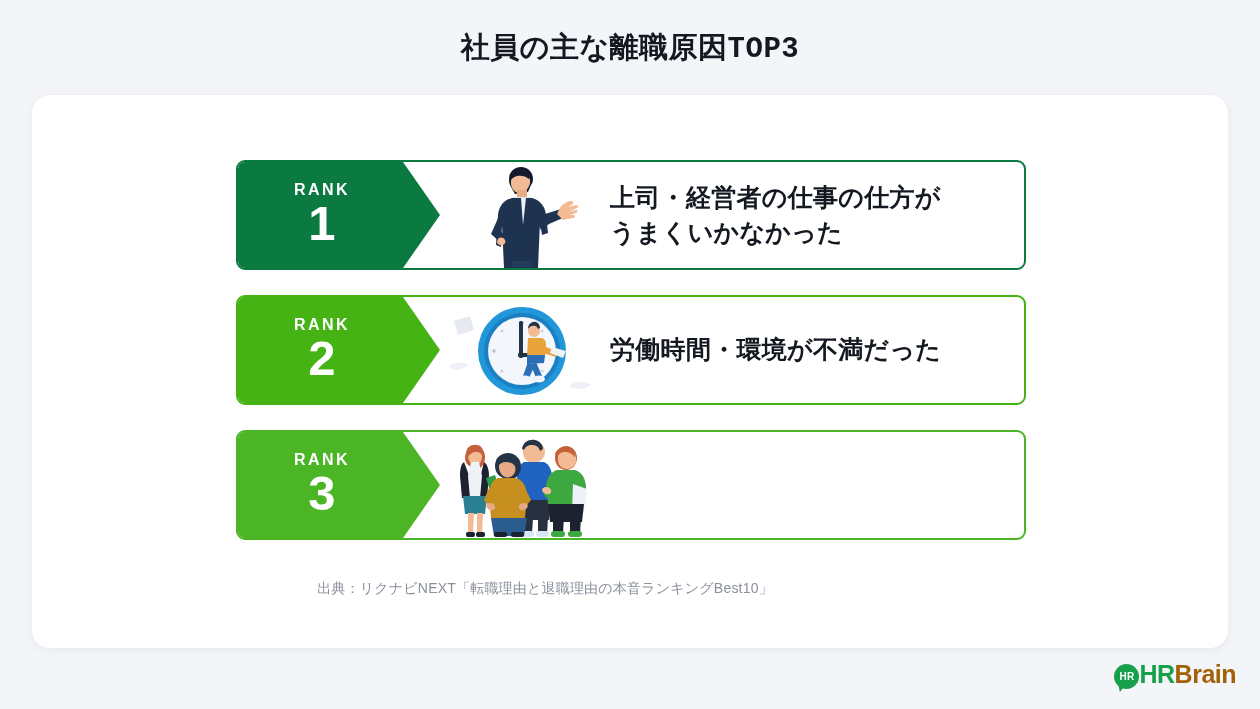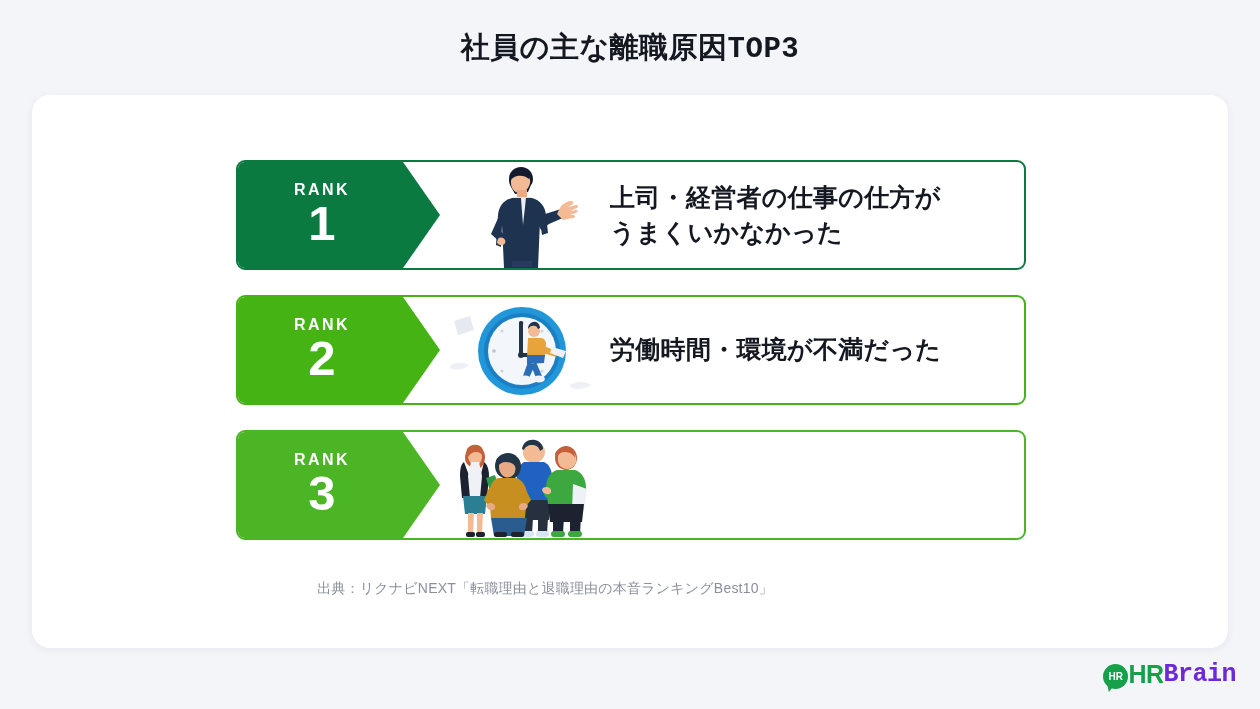--- a/index.html
+++ b/index.html
@@ -184,23 +184,22 @@
   }
   .brand-hr {
     font-size: 25px;
     font-weight: bold;
     color: #17a04a;
     letter-spacing: -0.5px;
   }
   .brand-brain {
     font-size: 25px;
     font-weight: bold;
-    color: #6d28d9;
+    color: #a16207;
     letter-spacing: -0.5px;
-    font-family: Liberation Mono, monospace;
   }
 </style>
 </head>
 <body>
 
 <h1 class="page-title">社員の主な離職原因TOP3</h1>
 
 <div class="card">
 
   <div class="rank-list">

